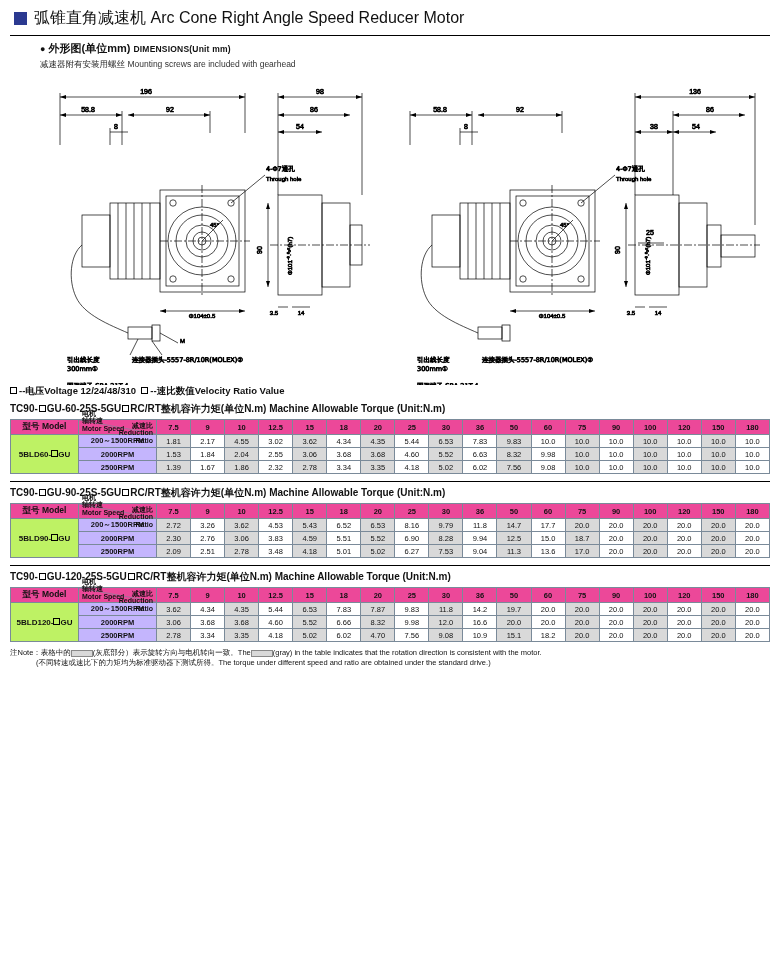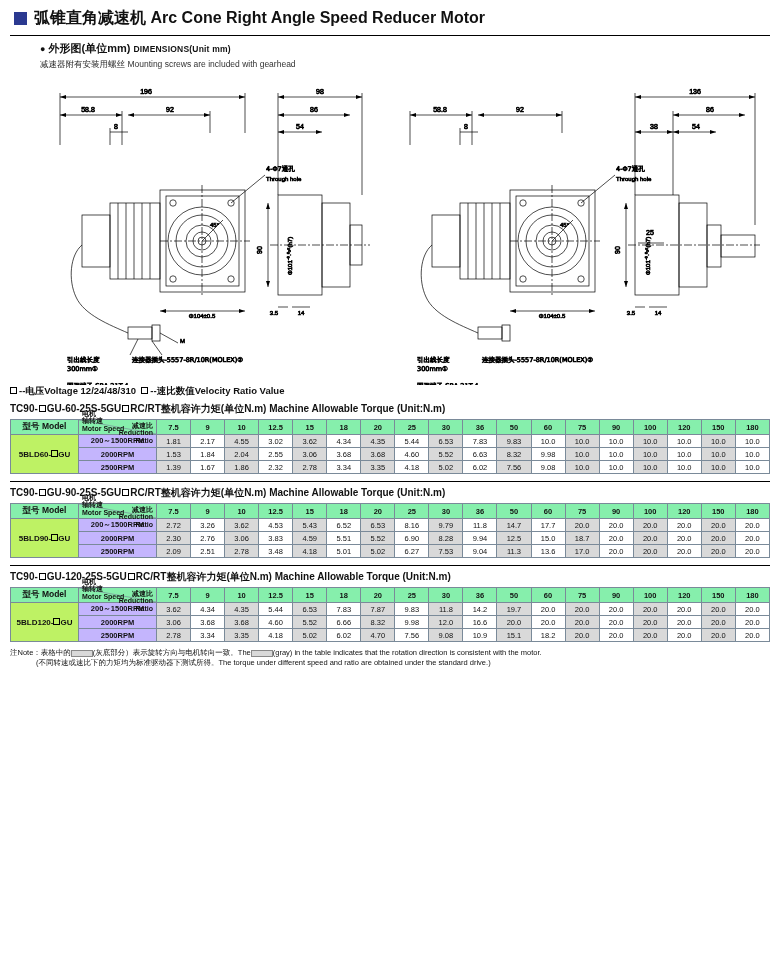--- a/index.html
+++ b/index.html
@@ -12,21 +12,21 @@
     color: #111;
     font-size: 9px;
     position: relative;
     overflow: hidden;
   }
   .page { position: relative; width: 780px; height: 975px; padding: 0 10px; }
 
   
   .header { display:flex; align-items:center; gap:7px; padding: 8px 0 4px 4px; }
   .header .sq { width: 13px; height: 13px; background:#2b3990; }
-  .header h1 { font-size: 16px; margin:0; font-weight: bold; letter-spacing: 0px; }
+  .header h1 { font-size: 16px; margin:0; font-weight: normal; letter-spacing: 0px; }
   .hr-main { border:0; border-top:1px solid #000; margin: 2px 0 5px 0; }
 
   
   .subhead { padding-left: 30px; }
   .subhead .row1 { font-size: 11px; font-weight: bold; }
   .subhead .row1 .bullet { font-size: 9px; vertical-align: middle; }
   .subhead .row1 .en { font-size: 8.5px; font-weight: bold; letter-spacing: 0.2px;}
   .subhead .row2 { font-size: 8.5px; margin-top: 3px; color:#222;}
   .subhead .row2 .en { color:#333; }
 
@@ -40,21 +40,21 @@
   .voltline { font-size: 9.5px; font-weight: bold; }
   .voltline .box { display:inline-block; width:7px; height:7px; border:1px solid #000; margin-right:2px;}
 
   .sect-title { font-size: 10px; font-weight: bold; margin: 4px 0 3px 0; }
   .sect-title .box { display:inline-block; width:7px; height:7px; border:1px solid #000; margin:0 1px;}
   .hr-thin { border:0; border-top:1px solid #000; margin: 7px 0 2px 0; }
 
   
   table.spec { border-collapse: collapse; width: 760px; font-size: 7.5px; table-layout: fixed; }
   table.spec th, table.spec td { border: 1px solid #7a8a99; text-align:center; padding: 1px 0; height: 13px;}
-  table.spec thead th { background:#86efac; font-weight: bold; }
+  table.spec thead th { background:#ec4899; font-weight: bold; }
   table.spec td.rowlabel { background:#bef264; font-weight:bold; font-size:8px; }
   table.spec td.rpm { background:#c4b5fd; font-weight:bold; font-size:7.5px; white-space:nowrap;}
   table.spec td.val { background:#ffffff; }
   table.spec td.gray { background:#d9d9d9; }
   .hdr-model { font-size: 8.5px; font-weight:bold; }
   .corner { position: relative; height: 40px; padding:0; }
   .corner .tl { position:absolute; left:3px; bottom:2px; text-align:left; line-height:1.05; font-size:7px; font-weight:bold;}
   .corner .br { position:absolute; right:3px; top:2px; text-align:right; line-height:1.05; font-size:7px; font-weight:bold;}
   .corner .diag { position:absolute; top:0; left:0; width:100%; height:100%; }
 

